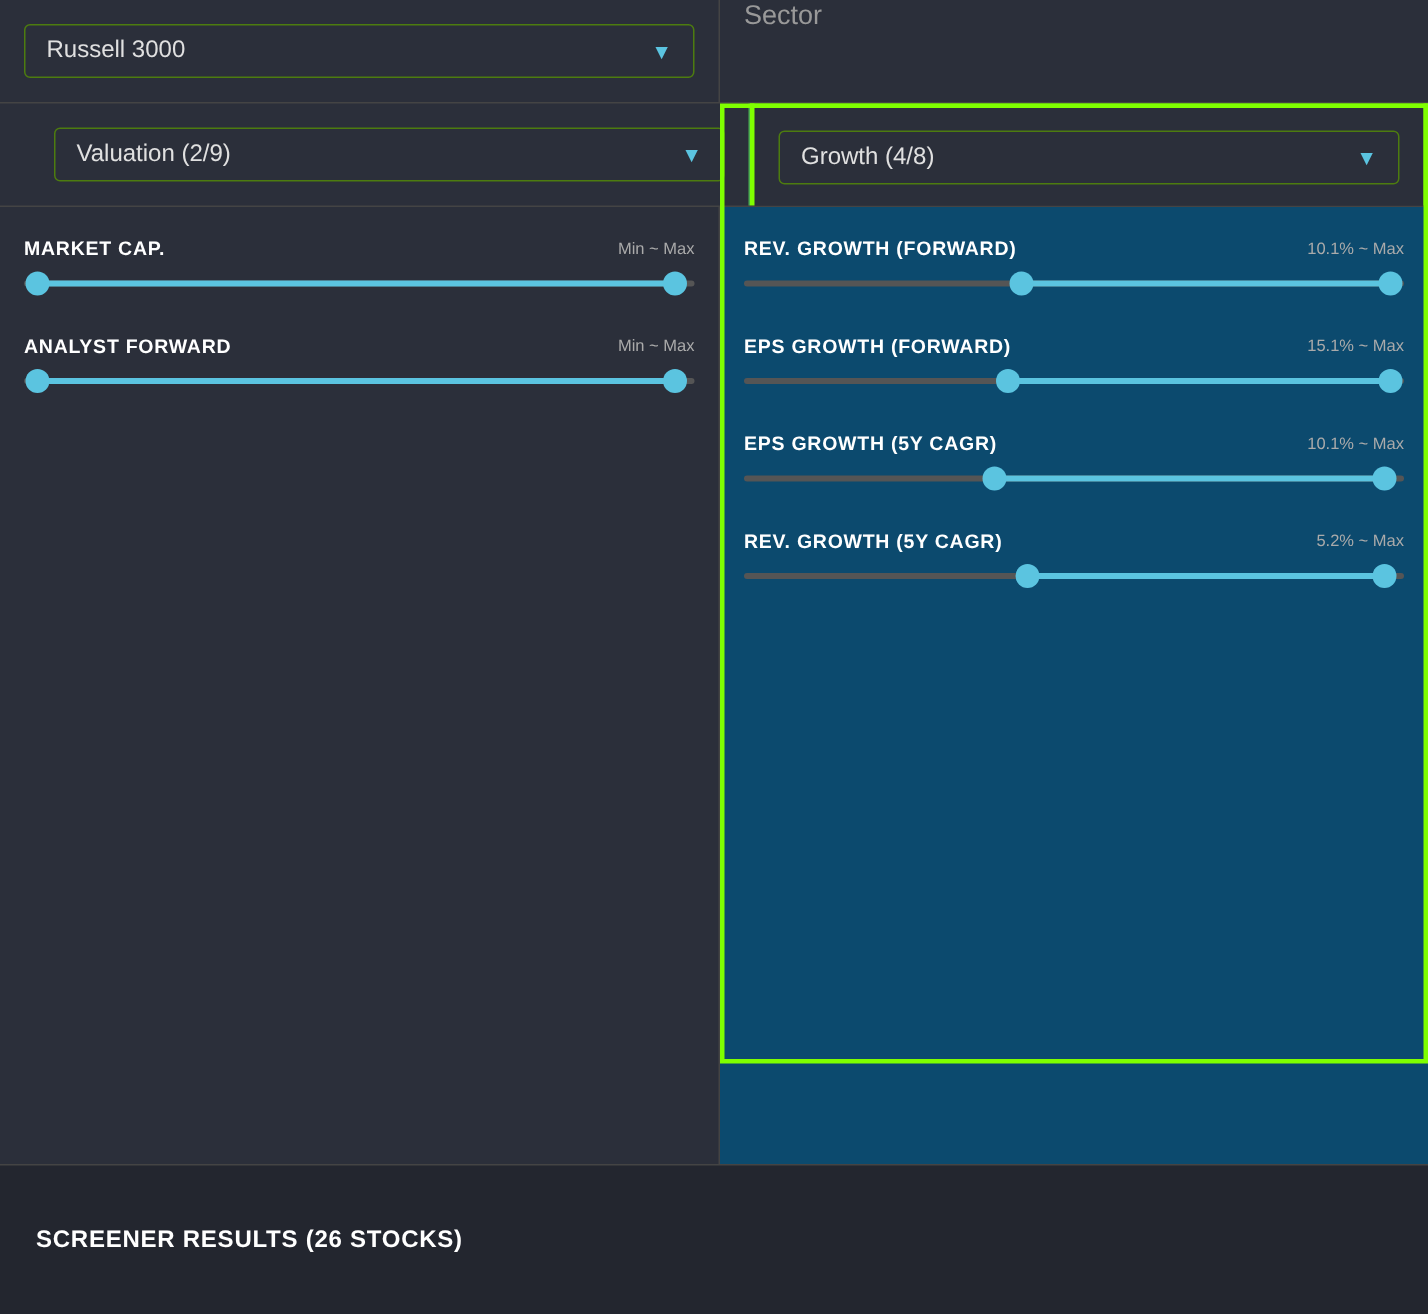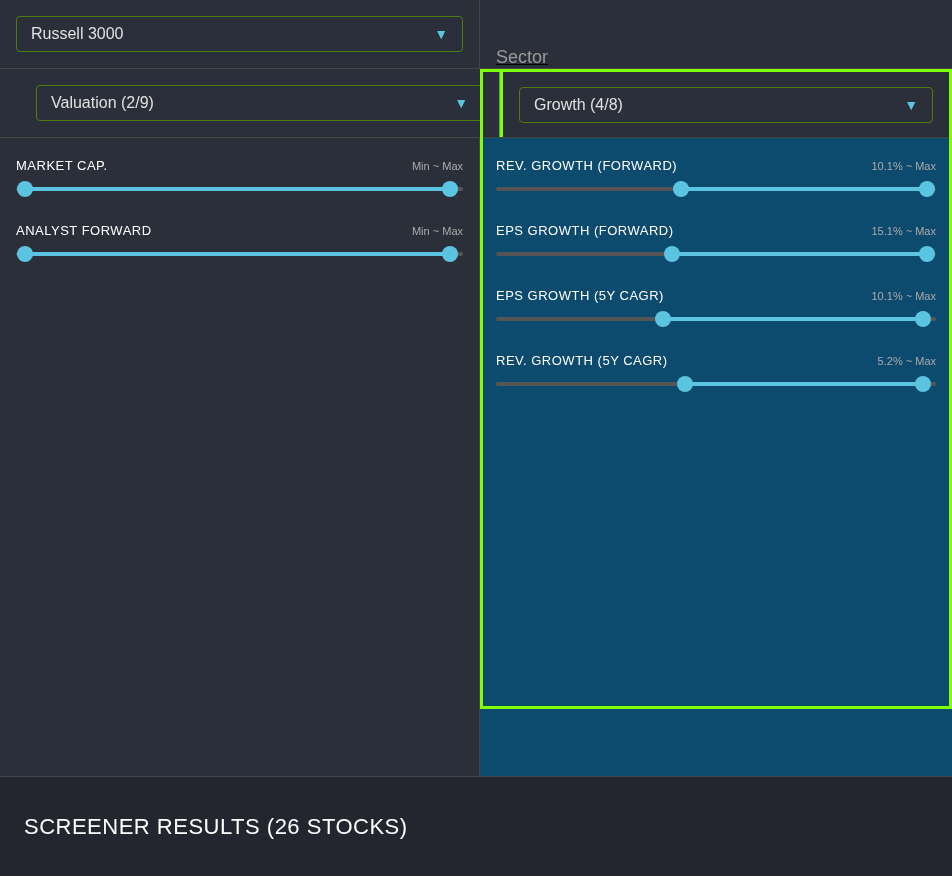--- a/index.html
+++ b/index.html
@@ -22,23 +22,22 @@
       flex: 0 0 480px;
       display: flex;
       align-items: center;
       padding: 0 16px;
       border-right: 1px solid #444;
     }
 
     .top-bar-right {
       flex: 1;
       display: flex;
-      align-items: flex-end;
+      align-items: flex-start;
       padding: 0 16px;
-      text-decoration: underline;
     }
 
     .dropdown-btn {
       display: flex;
       align-items: center;
       justify-content: space-between;
       width: 100%;
       background: #2b2f3a;
       border: 1px solid #4d7c0f;
       border-radius: 4px;
@@ -123,21 +122,21 @@
     .filter-header {
       display: flex;
       justify-content: space-between;
       align-items: center;
       margin-bottom: 14px;
     }
 
     .filter-title {
       color: #ffffff;
       font-size: 13px;
-      font-weight: 400;
+      font-weight: 700;
       letter-spacing: 0.5px;
     }
 
     .filter-range {
       color: #aaaaaa;
       font-size: 11px;
     }
 
     .slider-track {
       position: relative;
@@ -173,22 +172,22 @@
       height: 100px;
       background: #23262f;
       display: flex;
       align-items: center;
       padding: 0 24px;
       border-top: 1px solid #444;
     }
 
     .screener-title {
       color: #ffffff;
-      font-size: 22px;
-      font-weight: 400;
+      font-size: 16px;
+      font-weight: 700;
       letter-spacing: 0.5px;
     }
   </style>
 </head>
 <body>
 
 <div class="top-bar">
   <div class="top-bar-left">
     <button class="dropdown-btn">
       <span>Russell 3000</span>

